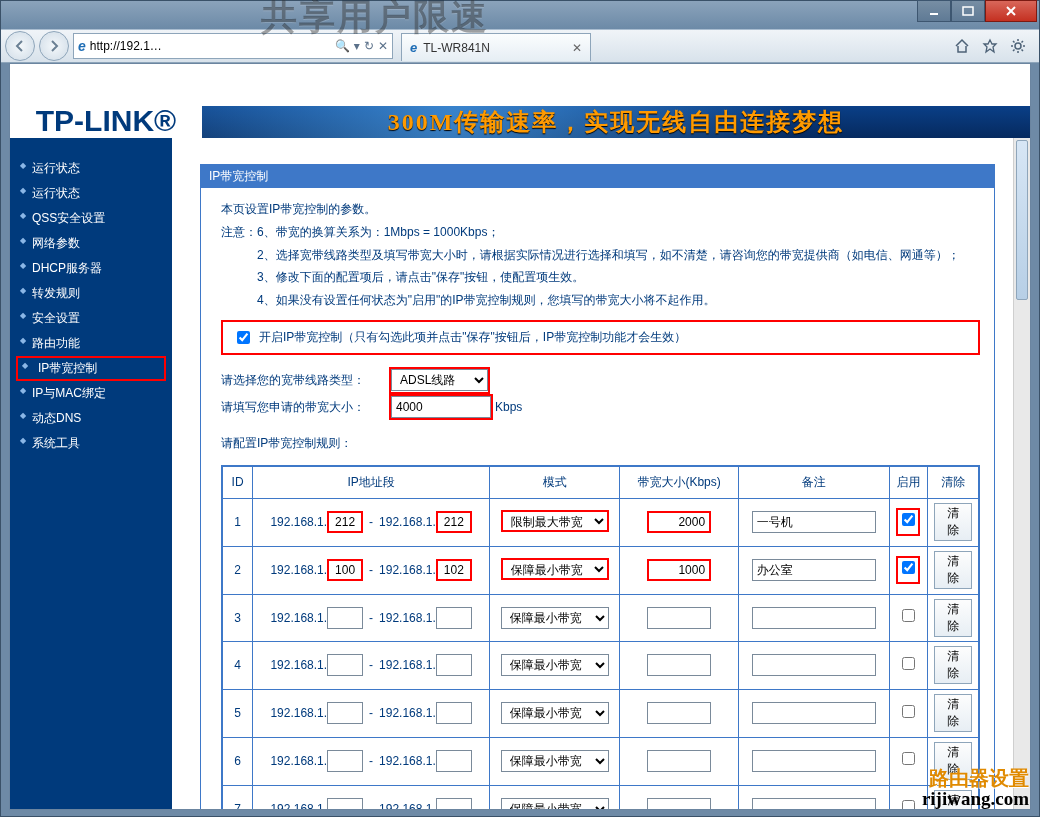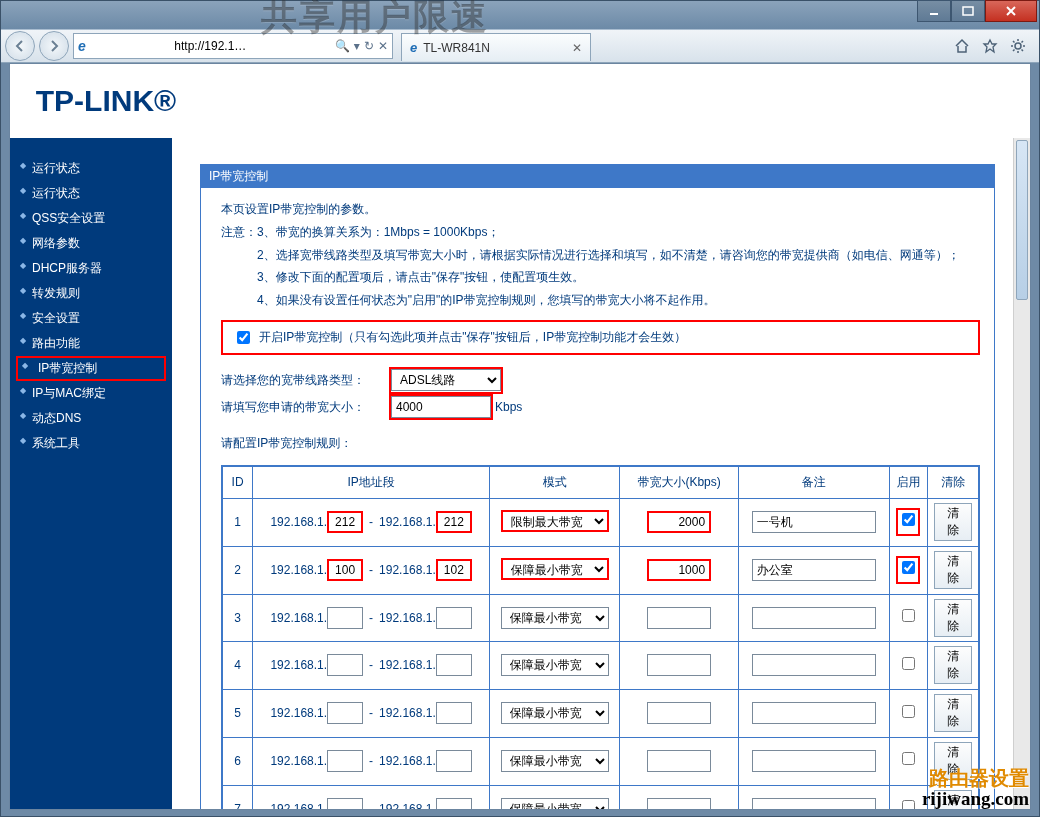--- a/index.html
+++ b/index.html
@@ -104,21 +104,21 @@
   .content {
     position:absolute; left:8px; right:8px; top:62px; bottom:6px;
     background:#fff;
     border:1px solid #6b85a0;
     overflow:hidden;
   }
   
   .brandbar {
     height:74px;
     background:#fff;
-    display:flex; align-items:center;
+    display:flex; align-items:flex-end;
   }
   .brand-logo {
     width:192px;
     display:flex; align-items:center; justify-content:center;
     font-family: Arial, sans-serif;
     font-weight:900;
     font-size:30px;
     color:#003a7c;
     letter-spacing:0px;
   }
@@ -313,21 +313,21 @@
           <path d="M9 2 L4 7 L9 12" fill="none" stroke="#6b8094" stroke-width="2"></path>
         </svg>
     </div>
     <div class="navbtn">
       <svg width="14" height="14">
           <path d="M5 2 L10 7 L5 12" fill="none" stroke="#6b8094" stroke-width="2"></path>
         </svg>
     </div>
     <div class="addrbar">
       <span class="ie-icon">e</span>
-      <span style="flex:1; overflow:hidden; white-space:nowrap;text-align:center;">http://192.1…</span>
+      <span style="flex:1; overflow:hidden; white-space:nowrap;">http://192.1…</span>
       <span style="color:#5b718a;">🔍</span>
       <span style="color:#5b718a;">▾</span>
       <span style="color:#5b718a;">↻</span>
       <span style="color:#5b718a;">✕</span>
     </div>
 
     <div class="tabbar">
       <div class="tab">
         <span class="ie-icon">e</span>
         <span>TL-WR841N</span>
@@ -351,20 +351,21 @@
             <circle cx="8" cy="8" r="3" fill="none" stroke="#4d6277" stroke-width="1.5"></circle>
             <path d="M8 1 V3 M8 13 V15 M1 8 H3 M13 8 H15 M3 3 L4.5 4.5 M11.5 11.5 L13 13 M13 3 L11.5 4.5 M4.5 11.5 L3 13" stroke="#4d6277" stroke-width="1.5"></path>
           </svg>
       </div>
     </div>
   </div>
 
   <div class="content">
     <div class="brandbar">
       <div class="brand-logo">TP-LINK®</div>
+      <div class="brand-slogan">300M传输速率，实现无线自由连接梦想</div>
     </div>
 
     <div class="page-body">
       <div class="sidebar" id="sidebar">
           <div class="navitem">运行状态</div>
           <div class="navitem">运行状态</div>
           <div class="navitem">QSS安全设置</div>
           <div class="navitem">网络参数</div>
           <div class="navitem">DHCP服务器</div>
           <div class="navitem">转发规则</div>
@@ -384,36 +385,36 @@
         <div class="main">
 
           <div class="panel">
             <div class="panel-title">IP带宽控制</div>
             <div class="panel-body">
 
               <div>本页设置IP带宽控制的参数。</div>
               <div style="display:flex;">
                 <div style="white-space:nowrap;">注意：</div>
                 <div id="notes-list" style="flex:1;">
-                    <div>3、带宽的换算关系为：1Mbps = 1000Kbps；</div>
+                    <div>6、带宽的换算关系为：1Mbps = 1000Kbps；</div>
                     <div>2、选择宽带线路类型及填写带宽大小时，请根据实际情况进行选择和填写，如不清楚，请咨询您的带宽提供商（如电信、网通等）；</div>
                     <div>3、修改下面的配置项后，请点击"保存"按钮，使配置项生效。</div>
                     <div>4、如果没有设置任何状态为"启用"的IP带宽控制规则，您填写的带宽大小将不起作用。</div>
                   </div>
               </div>
 
               <div class="redbox">
                 <input type="checkbox" id="enable-cb" checked="" style="">
                 <span>开启IP带宽控制（只有勾选此项并点击"保存"按钮后，IP带宽控制功能才会生效）</span>
               </div>
 
               <div class="formrow">
                 <span class="label">请选择您的宽带线路类型：</span>
                 <span class="red-outline" style="display:inline-block;">
-                  <select style="width:110px;">
+                  <select style="width:97px;">
                     <option>ADSL线路</option>
                   </select>
                 </span>
               </div>
 
               <div class="formrow">
                 <span class="label">请填写您申请的带宽大小：</span>
                 <span class="red-outline" style="display:inline-block;">
                   <input type="text" class="bw-input" value="4000" style="">
                 </span>

